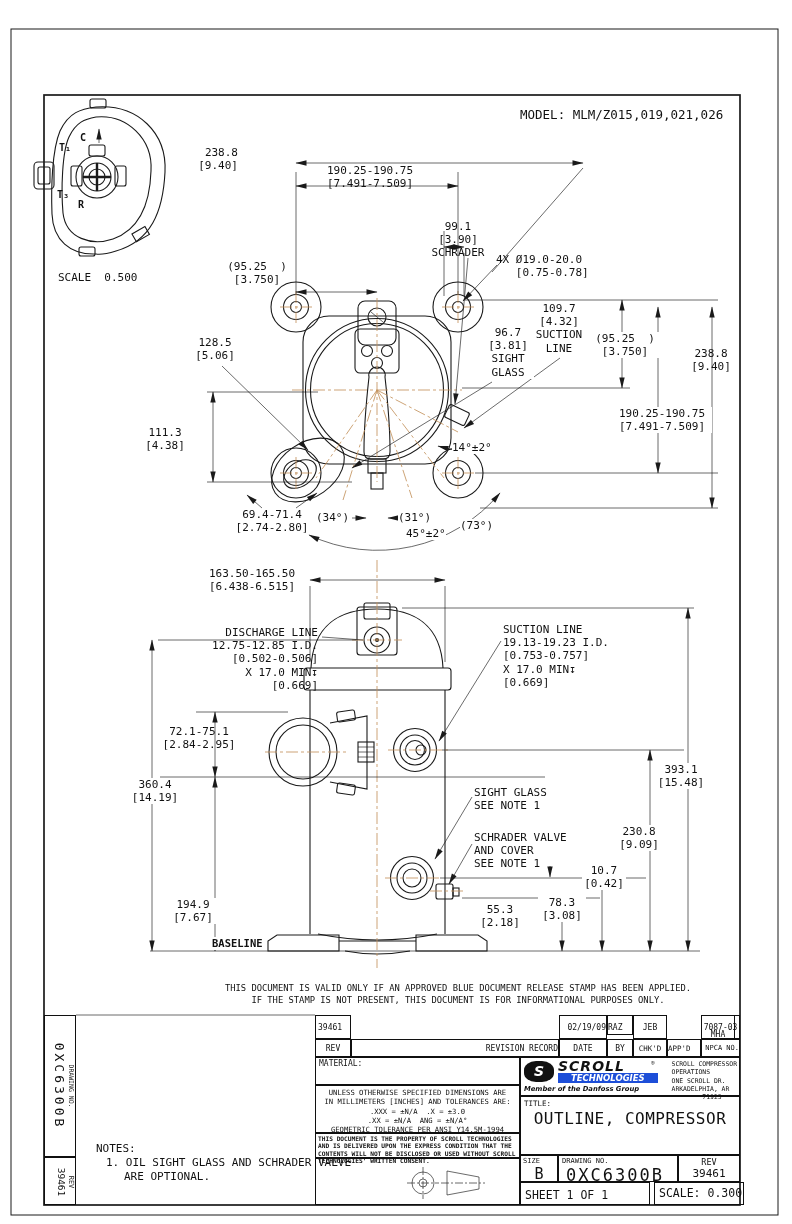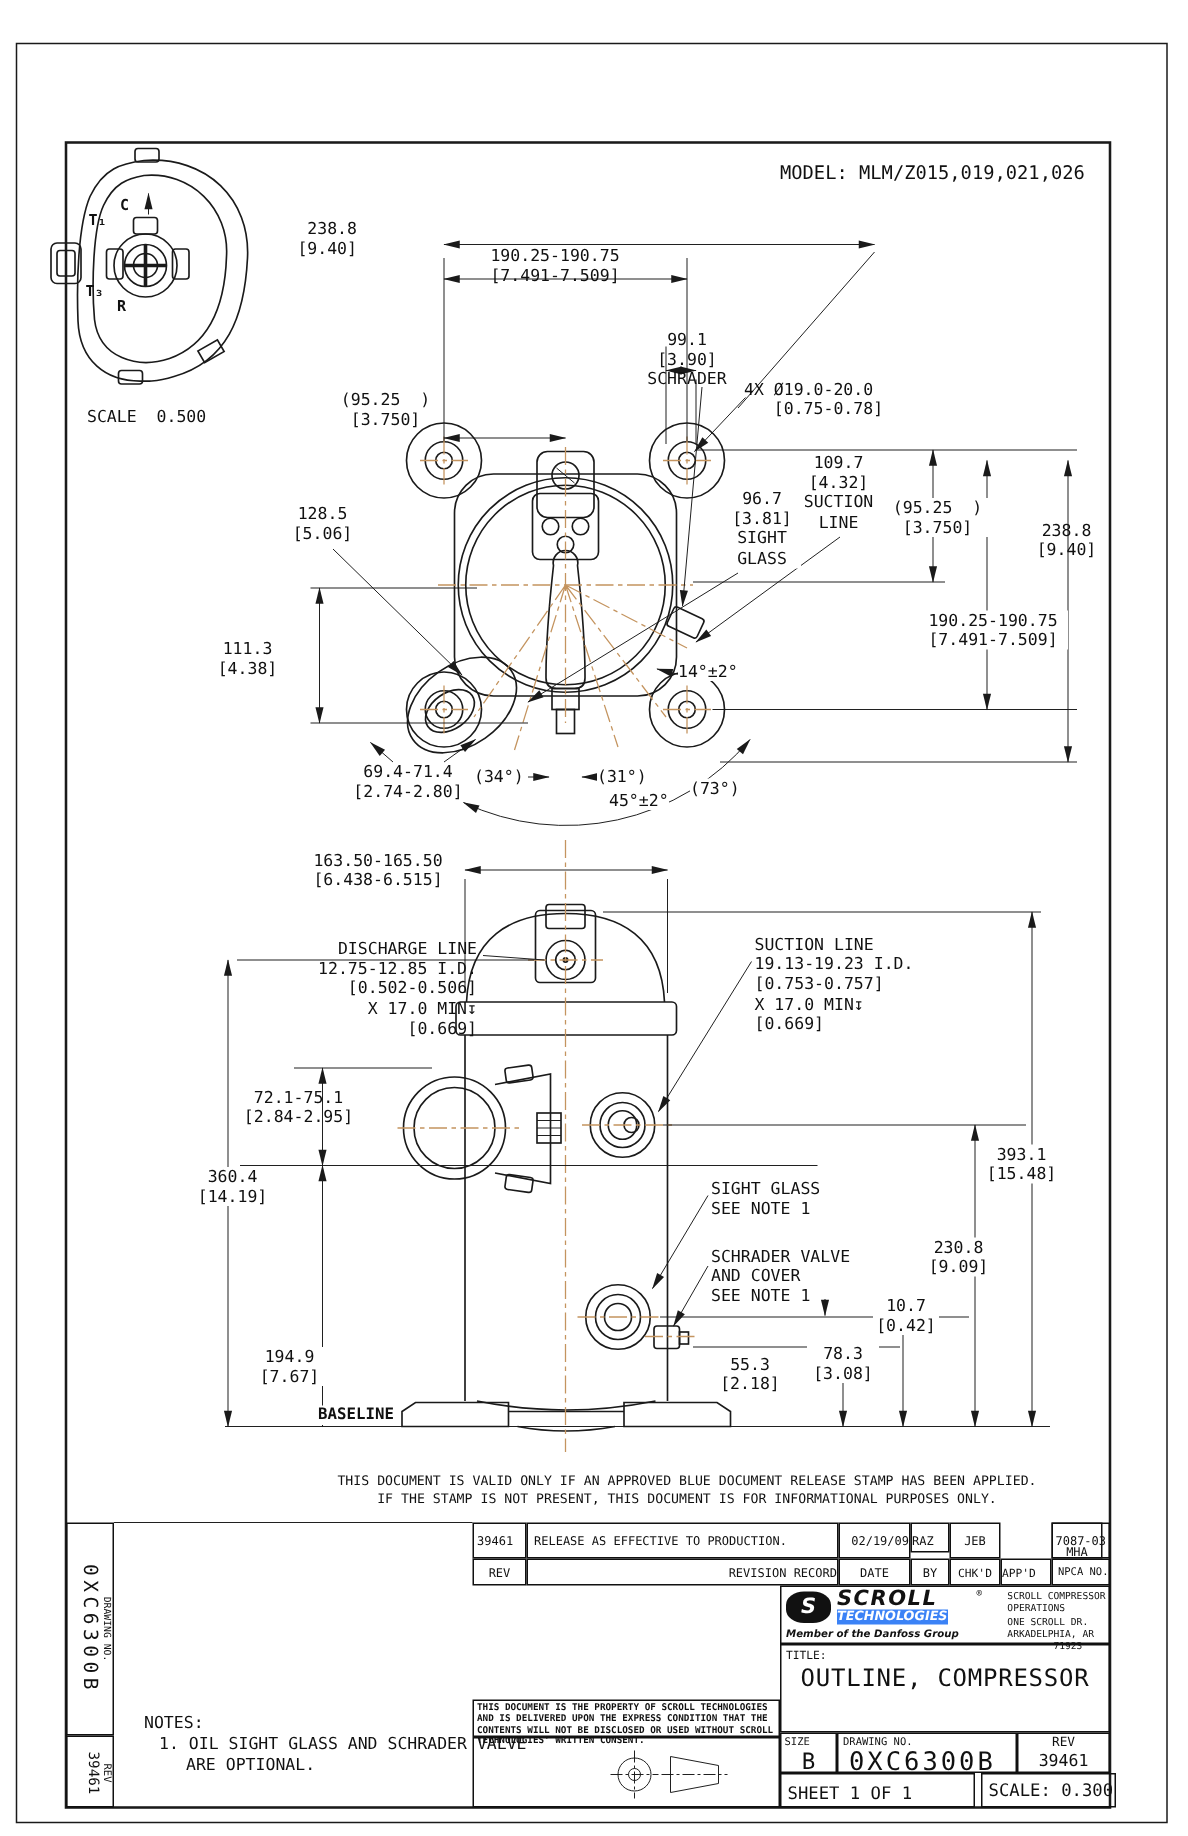--- a/index.html
+++ b/index.html
@@ -265,45 +265,50 @@
   </div>
 </div>
 <div class="tb" style="left:44px;top:1157px;width:32px;height:48px">
   <div class="vwrap" style="left:29px;top:2px;width:44px">
     <div style="font:7px/1 'DejaVu Sans Mono',monospace">REV</div>
     <div style="font:9.5px/1.3 'DejaVu Sans Mono',monospace">39461</div>
   </div>
 </div>
 
 <div class="tb" style="left:315px;top:1015px;width:36px;height:24px;font-size:8px;padding:7px 0 0 2px">39461</div>
-<div class="tb" style="left:351px;top:1015px;width:208px;height:24px;font-size:8px;padding:7px 0 0 4px">RELEASE AS EFFECTIVE TO PRODUCTION.</div>
 <div class="tb" style="left:559px;top:1015px;width:48px;height:24px;font-size:8px;padding:7px 0 0 0;text-align:right">02/19/09</div>
 <div class="tb" style="left:607px;top:1015px;width:26px;height:20px;font-size:8px;padding:7px 0 0 0;text-align:left">RAZ</div>
 <div class="tb" style="left:633px;top:1015px;width:34px;height:24px;font-size:8px;padding:7px 0 0 0;text-align:center">JEB</div>
 <div class="tb" style="left:701px;top:1015px;width:34px;height:24px;font-size:8px;padding:14px 0 0 0;text-align:center">MHA</div>
 <div class="tb" style="left:701px;top:1015px;width:39px;height:24px;font-size:8px;padding:7px 0 0 0;text-align:center">7087-03</div>
 
 <div class="tb" style="left:315px;top:1039px;width:36px;height:18px;font-size:8px;padding:4px 0 0 0;text-align:center">REV</div>
 <div class="tb" style="left:351px;top:1039px;width:208px;height:18px;font-size:8px;padding:4px 0 0 0;text-align:right">REVISION RECORD</div>
 <div class="tb" style="left:559px;top:1039px;width:48px;height:18px;font-size:8px;padding:4px 0 0 0;text-align:center">DATE</div>
 <div class="tb" style="left:607px;top:1039px;width:26px;height:18px;font-size:8px;padding:4px 0 0 0;text-align:center">BY</div>
 <div class="tb" style="left:633px;top:1039px;width:34px;height:18px;font-size:7.5px;padding:4px 0 0 0;text-align:center">CHK'D</div>
 <div class="tb" style="left:667px;top:1039px;width:34px;height:18px;font-size:7.5px;padding:4px 16px 0 0;text-align:center">APP'D</div>
 <div class="tb" style="left:701px;top:1039px;width:39px;height:18px;font-size:7px;padding:4px 0 0 0;text-align:right">NPCA NO.</div>
 
+<div class="tb lab" style="left:315px;top:1057px;width:205px;height:28px">MATERIAL:</div>
+<div class="tb" style="left:315px;top:1085px;width:205px;height:48px;font-size:7.2px;line-height:1.3;text-align:center;white-space:pre;padding-top:2px">UNLESS OTHERWISE SPECIFIED DIMENSIONS ARE
+IN MILLIMETERS [INCHES] AND TOLERANCES ARE:
+.XXX = ±N/A  .X = ±3.0
+.XX = ±N/A  ANG = ±N/A°
+GEOMETRIC TOLERANCE PER ANSI Y14.5M-1994</div>
 <div class="tb tiny" style="left:315px;top:1133px;width:205px;height:25px;white-space:pre;padding:1px 0 0 2px">THIS DOCUMENT IS THE PROPERTY OF SCROLL TECHNOLOGIES
 AND IS DELIVERED UPON THE EXPRESS CONDITION THAT THE
 CONTENTS WILL NOT BE DISCLOSED OR USED WITHOUT SCROLL
 TECHNOLOGIES' WRITTEN CONSENT.</div>
 <div class="tb" style="left:315px;top:1158px;width:205px;height:47px"></div>
 
 <div class="tb" style="left:520px;top:1057px;width:220px;height:39px">
   <div style="position:absolute;left:3px;top:3px;width:30px;height:21px;background:#111;border-radius:12px/9px;color:#fff;font:italic 900 14px/21px 'DejaVu Sans',sans-serif;text-align:center">S</div>
   <div style="position:absolute;left:37px;top:1px;font:italic 900 14px/1 'DejaVu Sans',sans-serif;letter-spacing:1px">SCROLL</div>
-  <div style="position:absolute;left:37px;top:15px;background:#3b82f6;color:#fff;font:italic 900 8.5px/1.2 'DejaVu Sans',sans-serif;padding:0 0">TECHNOLOGIES</div>
+  <div style="position:absolute;left:37px;top:15px;background:#1d4ed8;color:#fff;font:italic 900 8.5px/1.2 'DejaVu Sans',sans-serif;padding:0 13px">TECHNOLOGIES</div>
   <div style="position:absolute;left:130px;top:1px;font-size:6px">®</div>
   <div style="position:absolute;left:3px;top:28px;font:italic bold 6.8px/1 'DejaVu Sans',sans-serif">Member of the Danfoss Group</div>
   <div style="position:absolute;right:2px;top:2px;font:6.4px/1.3 'DejaVu Sans Mono',monospace;white-space:pre">SCROLL COMPRESSOR
 OPERATIONS
 ONE SCROLL DR.
 ARKADELPHIA, AR
         71923</div>
 </div>
 
 <div class="tb" style="left:520px;top:1096px;width:220px;height:59px">

